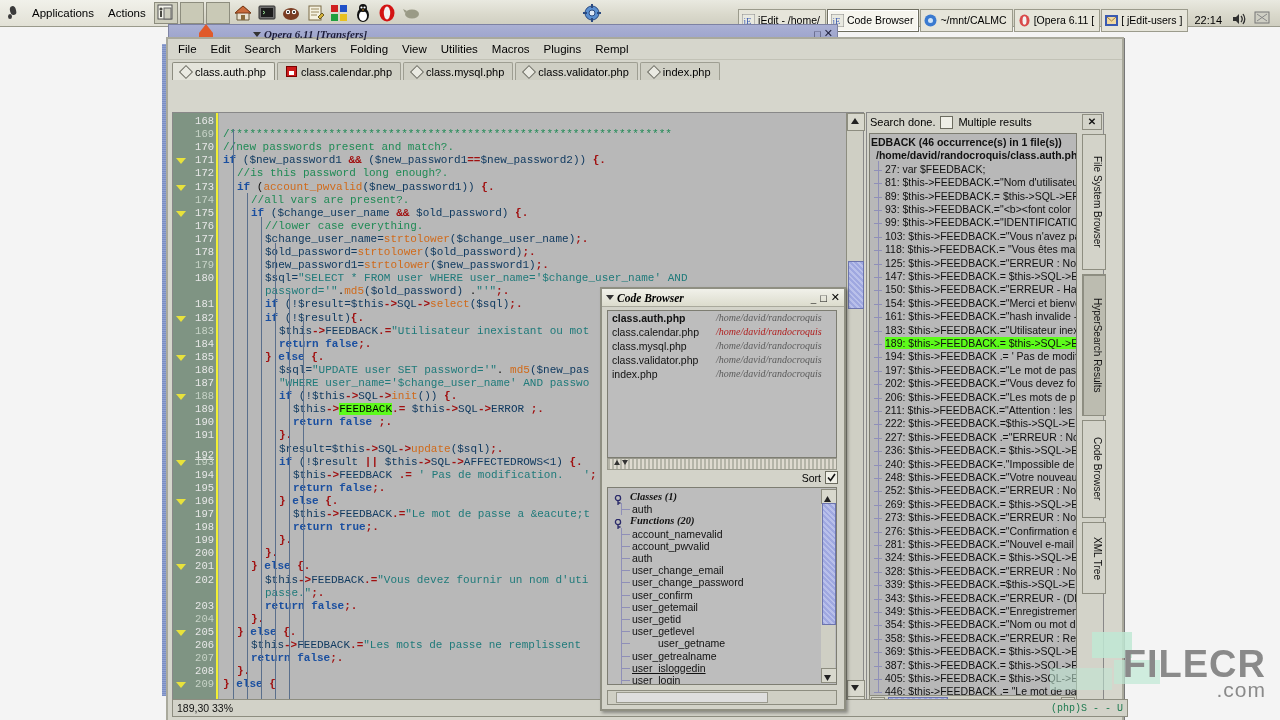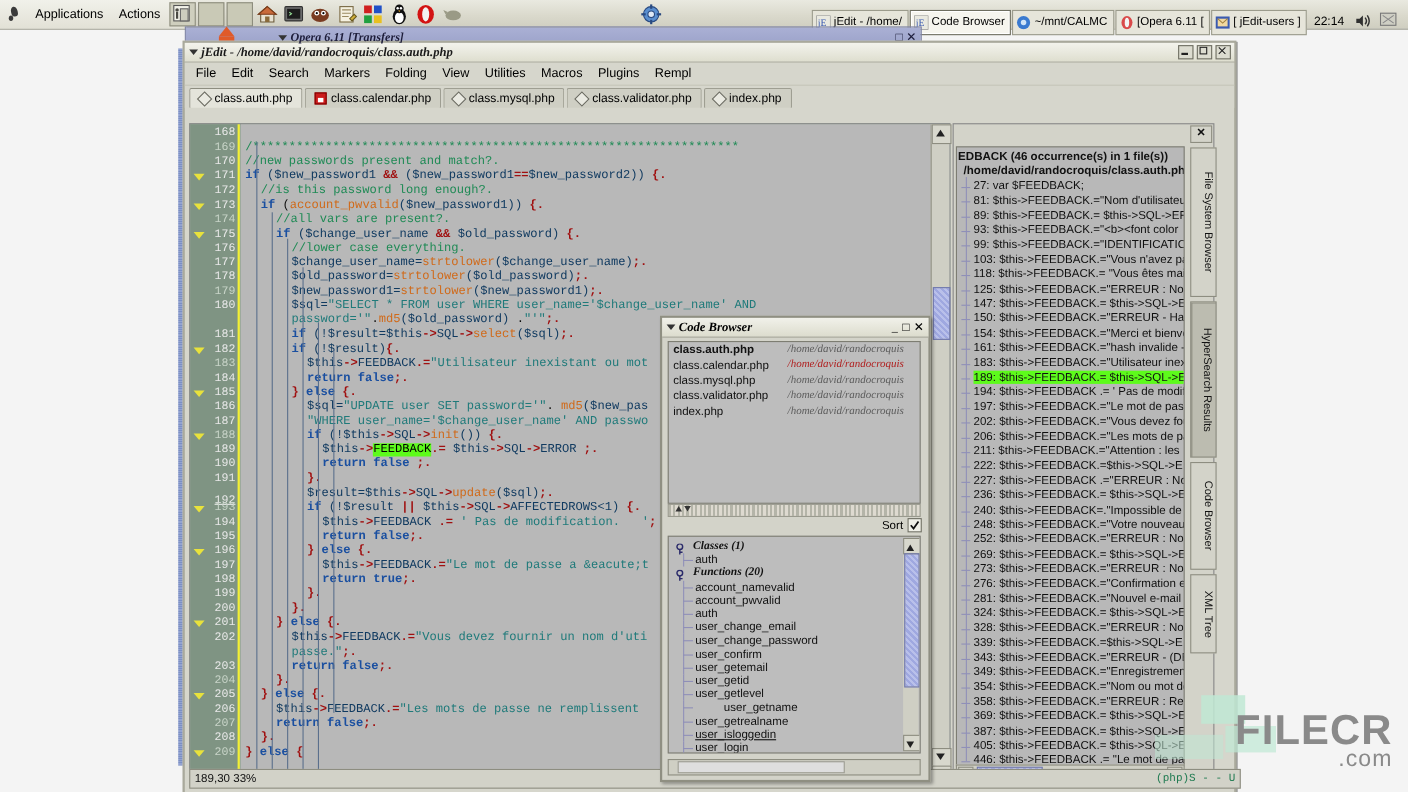--- a/index.html
+++ b/index.html
@@ -335,35 +335,20 @@
     <path d="M10 1 L17 10 L3 10 Z" fill="#e05a2a"></path>
     <rect x="3" y="10" width="14" height="7" fill="#e05a2a"></rect>
   </svg>
 
   <div class="sliver2"></div>
   <div class="sliver-in"></div>
   <div class="sliver-lbl">F<br>&nbsp;<br>N</div>
 
   <div class="jedit">
 
-    <div class="jedit-title">
-      <span class="chev"></span>
-      <span>jEdit - /home/david/randocroquis/class.auth.php</span>
-      <span style="margin-left:auto;display:flex;align-items:center;padding-right:3px;">
-        <span class="tbtn"><svg width="10" height="9">
-              <rect x="2" y="6" width="6" height="2" fill="#222"></rect>
-            </svg></span>
-        <span class="tbtn"><svg width="10" height="9">
-              <rect x="2" y="1" width="6" height="6" fill="none" stroke="#222"></rect>
-            </svg></span>
-        <span class="tbtn"><svg width="10" height="9">
-              <path d="M2 1 L8 7 M8 1 L2 7" stroke="#222"></path>
-            </svg></span>
-      </span>
-    </div>
 
     <div class="menubar">
       <span>File</span>
       <span>Edit</span>
       <span>Search</span>
       <span>Markers</span>
       <span>Folding</span>
       <span>View</span>
       <span>Utilities</span>
       <span>Macros</span>
@@ -525,20 +510,30 @@
           </div>
           <div class="arrow-btn" style="bottom:0;">
             <svg width="14" height="14" viewBox="0 0 14 14">
                 <path d="M4 7 L10 3 L10 11 Z" fill="#222"></path>
               </svg>
           </div>
         </div>
       </div>
 
       <div class="dock">
+        <div class="dock-head">
+          <span>Search done.</span>
+          <span class="cbox"></span>
+          <span>Multiple results</span>
+          <span class="dock-x">
+            <svg width="11" height="12" viewBox="0 0 11 12">
+                <path d="M2 2 L9 10 M9 2 L2 10" stroke="#111" stroke-width="1.4"></path>
+              </svg>
+          </span>
+        </div>
 
         <div class="results" id="results">
             <div class="rline b" style="top: 2px; left: 1px;">EDBACK (46 occurrence(s) in 1 file(s))</div>
             <div class="rline b" style="top: 15.4px; left: 6px;">/home/david/randocroquis/class.auth.php</div>
             <div class="rvert" style="top: 26.8px; bottom: 4px;"></div>
             <div class="rtick" style="top: 35.8px;"></div>
             <div class="rline" style="top: 28.8px; left: 15px;">27: var $FEEDBACK;</div>
             <div class="rtick" style="top: 49.2px;"></div>
             <div class="rline" style="top: 42.2px; left: 15px;">81: $this-&gt;FEEDBACK.="Nom d'utilisateu</div>
             <div class="rtick" style="top: 62.6px;"></div>

